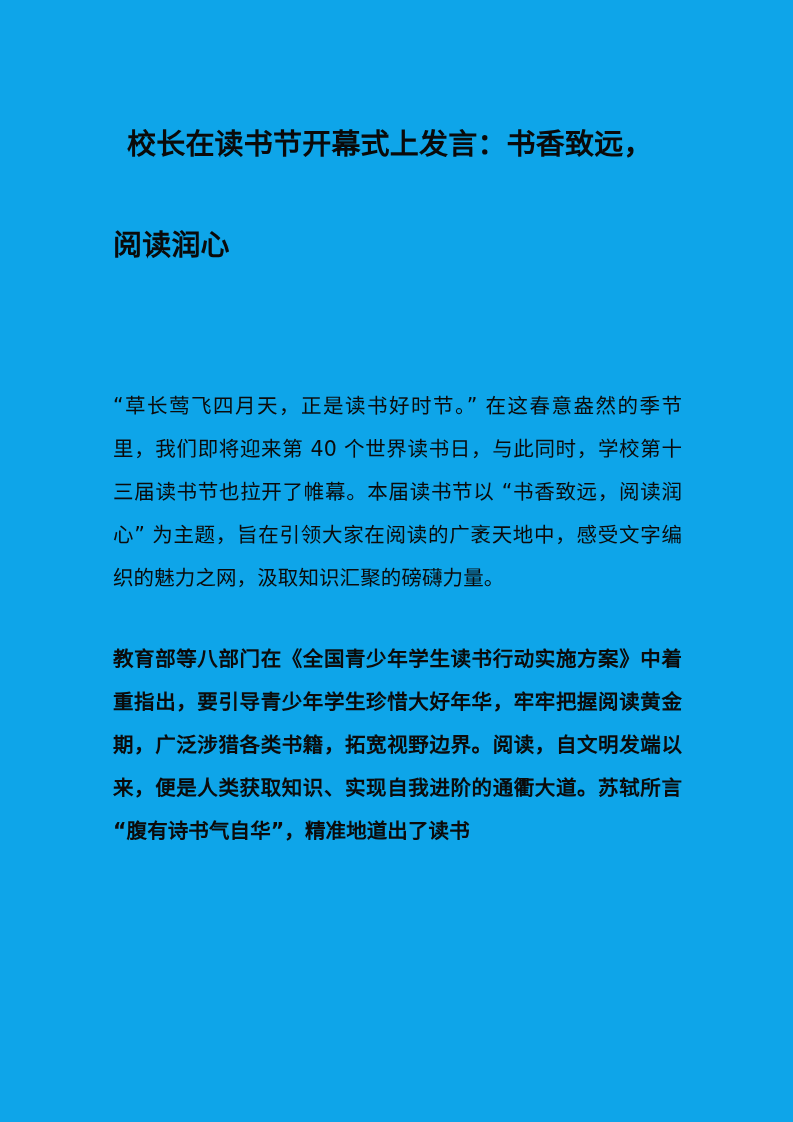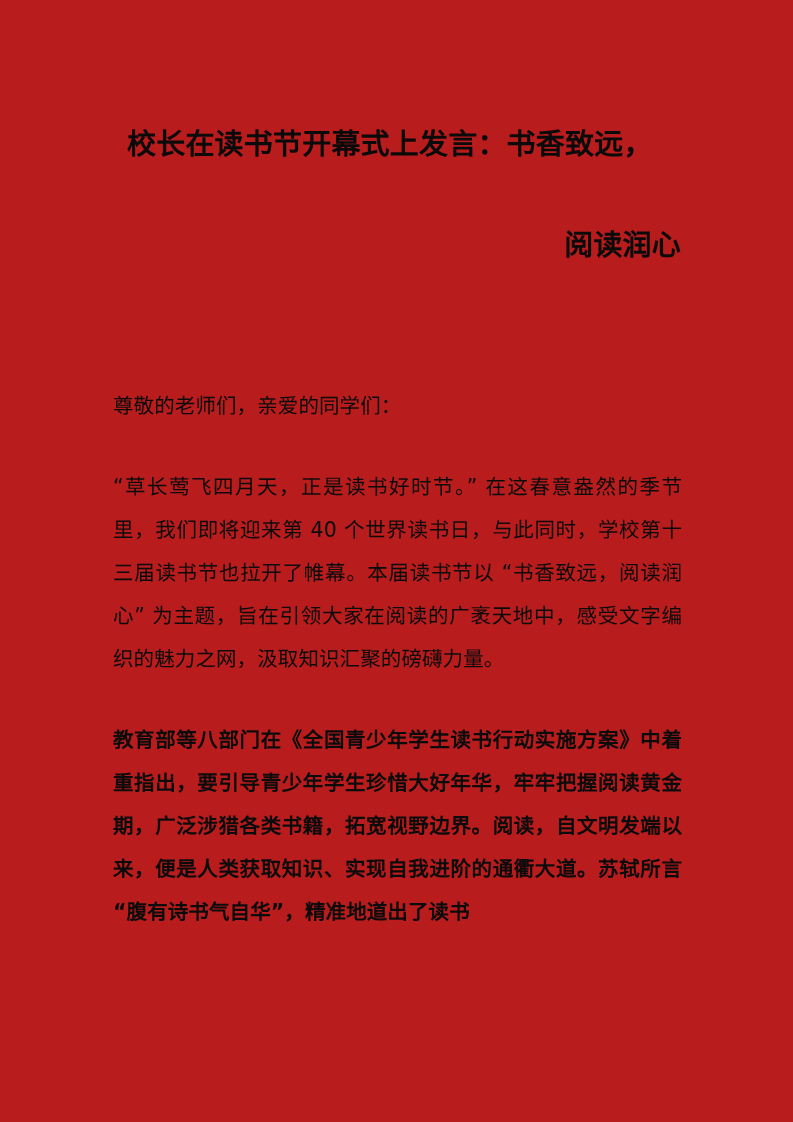--- a/index.html
+++ b/index.html
@@ -15,21 +15,21 @@
     font-family: "DejaVu Sans", "Liberation Sans", sans-serif;
     color: #000000;
     -webkit-font-smoothing: antialiased;
   }
 
   .page {
     position: relative;
     box-sizing: border-box;
     width: 793px;
     height: 1122px;
-    background: #b91c1c;
+    background: #0ea5e9;
     padding: 0;
   }
 
   
   .doc-title {
     margin: 0;
     padding: 0;
     position: absolute;
     left: 113px;
     top: 118px;
@@ -42,21 +42,21 @@
     line-height: 52px;
     letter-spacing: 0.2px;
     color: #0a0a0a;
     white-space: nowrap;
   }
   .title-line-1 {
     text-align: left;
     margin-left: 14px;
   }
   .title-line-2 {
-    text-align: right;
+    text-align: left;
     margin-top: 49px;
   }
 
   
   .body-block {
     position: absolute;
     left: 113px;
     top: 385px;
     width: 569px;
   }
@@ -82,18 +82,17 @@
 <body>
 
 <div class="page">
 
   <h1 class="doc-title">
     <span class="title-line title-line-1">校长在读书节开幕式上发言：书香致远，</span>
     <span class="title-line title-line-2">阅读润心</span>
   </h1>
 
   <div class="body-block">
-    <p class="para para-short">尊敬的老师们，亲爱的同学们：</p>
     <p class="para">“草长莺飞四月天，正是读书好时节。” 在这春意盎然的季节里，我们即将迎来第 40 个世界读书日，与此同时，学校第十三届读书节也拉开了帷幕。本届读书节以 “书香致远，阅读润心” 为主题，旨在引领大家在阅读的广袤天地中，感受文字编织的魅力之网，汲取知识汇聚的磅礴力量。</p>
     <p class="para">教育部等八部门在《全国青少年学生读书行动实施方案》中着重指出，要引导青少年学生珍惜大好年华，牢牢把握阅读黄金期，广泛涉猎各类书籍，拓宽视野边界。阅读，自文明发端以来，便是人类获取知识、实现自我进阶的通衢大道。苏轼所言 “腹有诗书气自华”，精准地道出了读书</p>
   </div>
 
 </div>
 
 </body></html>

